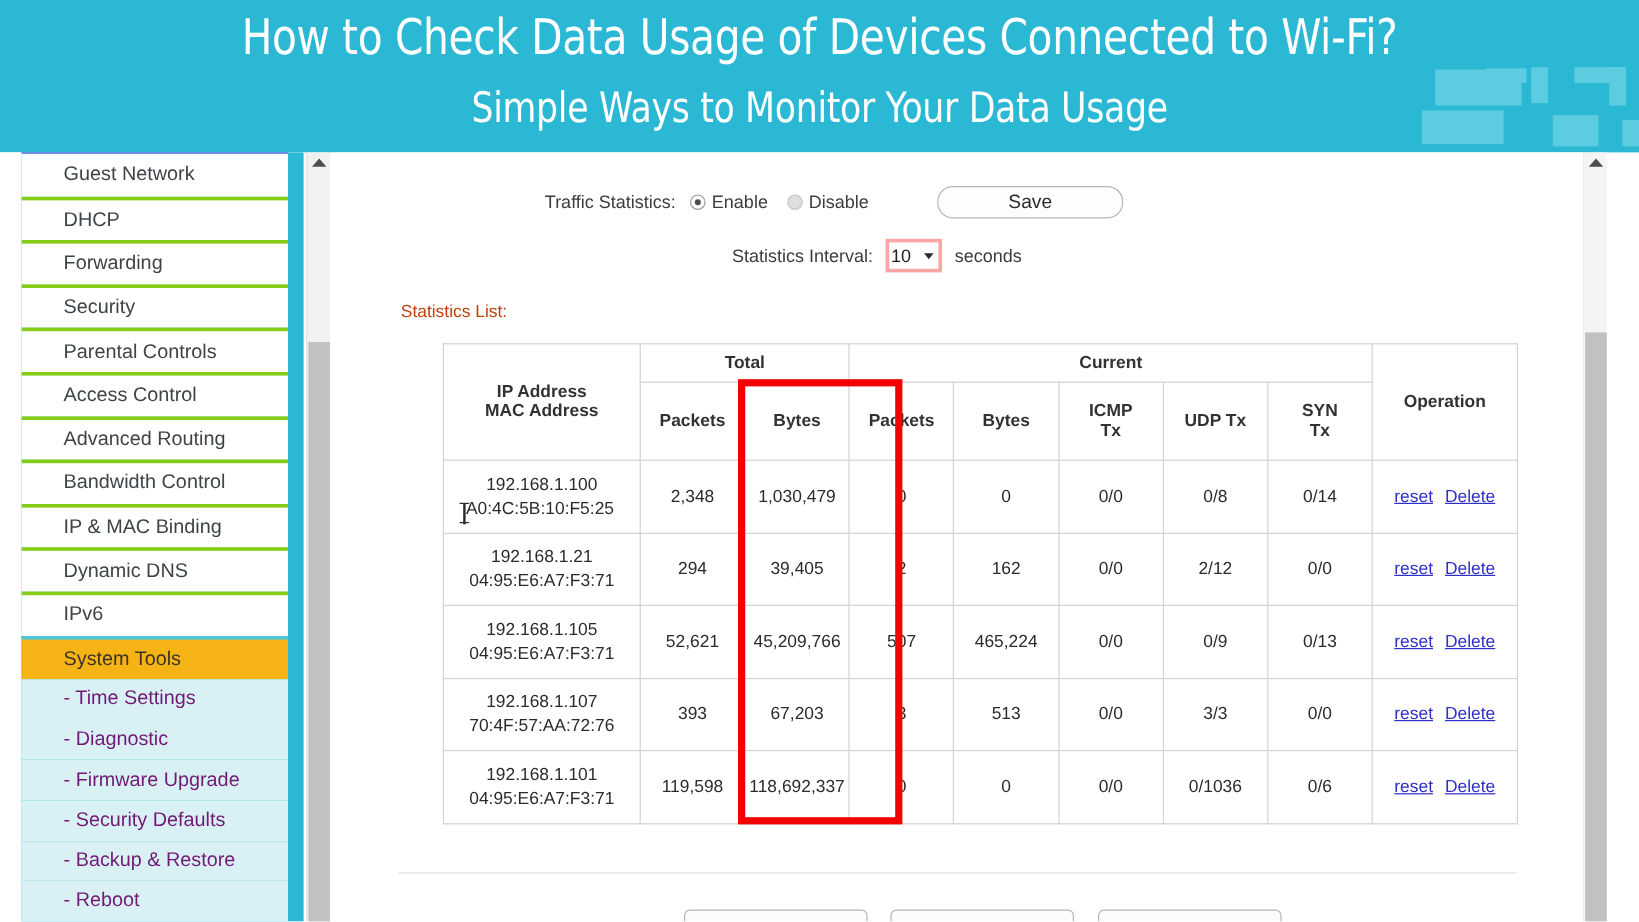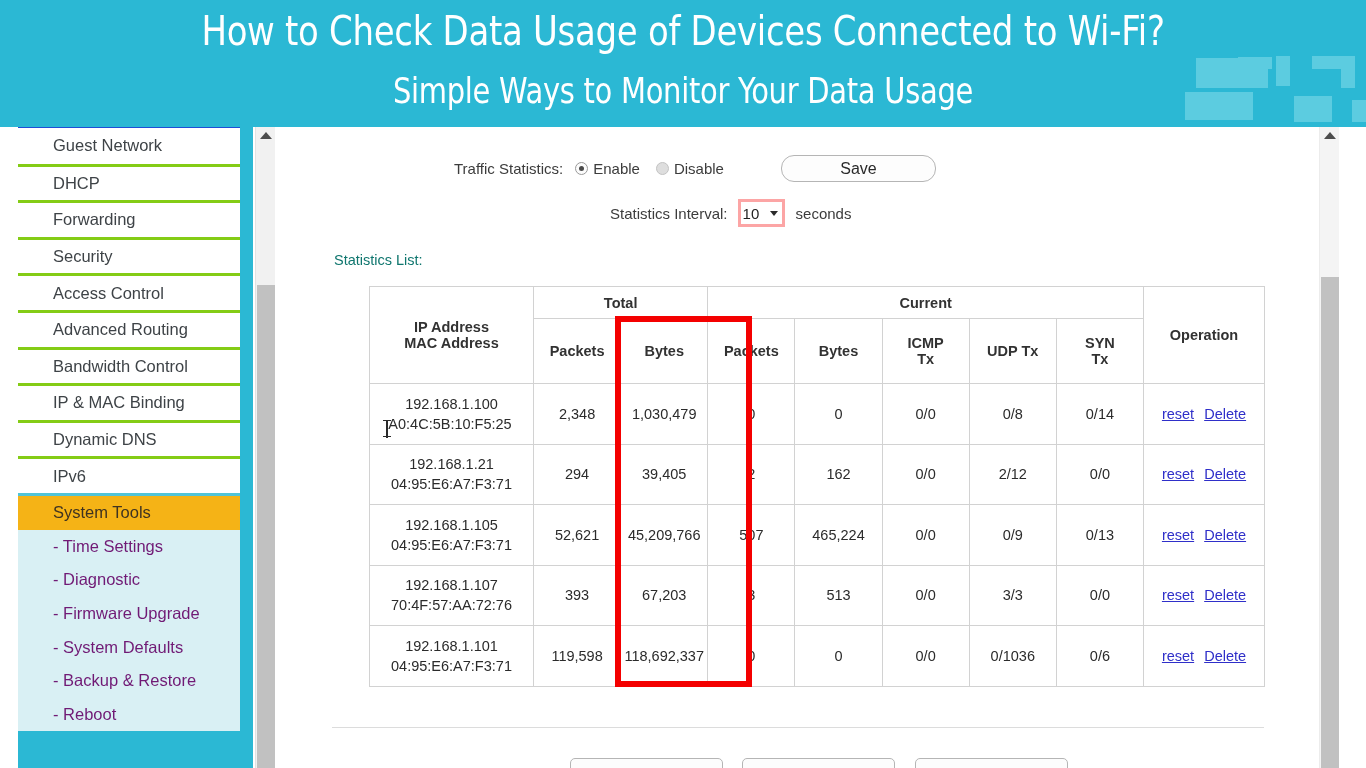--- a/index.html
+++ b/index.html
@@ -169,21 +169,21 @@
     width: 0; height: 0;
     border-left: 4px solid transparent;
     border-right: 4px solid transparent;
     border-top: 5px solid #2b2b2b;
     margin-left: 2px;
   }
   .seconds { margin-left: 11px; font-size: 15px; color: #3c3c3c; }
 
   #stats-list-label {
     position: absolute; left: 58px; top: 125px;
-    font-size: 14.5px; color: #0f766e;
+    font-size: 14.5px; color: #c2410c;
   }
 
   
   .stat-table {
     position: absolute; left: 93px; top: 159px;
     width: 896px;
     border-collapse: collapse;
     table-layout: fixed;
     background: #ffffff;
   }
@@ -283,31 +283,32 @@
     <div class="banner-sub">Simple Ways to Monitor Your Data Usage</div>
   </div>
 
   <div class="sidebar">
     <div class="sidebar-teal"></div>
     <div class="menu" id="menu-container">
         <div class="menu-item">Guest Network</div>
         <div class="menu-item">DHCP</div>
         <div class="menu-item">Forwarding</div>
         <div class="menu-item">Security</div>
+        <div class="menu-item">Parental Controls</div>
         <div class="menu-item">Access Control</div>
         <div class="menu-item">Advanced Routing</div>
         <div class="menu-item">Bandwidth Control</div>
         <div class="menu-item">IP &amp; MAC Binding</div>
         <div class="menu-item">Dynamic DNS</div>
         <div class="menu-item">IPv6</div>
         <div class="menu-item active">System Tools</div>
         <div class="menu-sub">- Time Settings</div>
         <div class="menu-sub">- Diagnostic</div>
         <div class="menu-sub">- Firmware Upgrade</div>
-        <div class="menu-sub">- System Defaults</div>
+        <div class="menu-sub">- Security Defaults</div>
         <div class="menu-sub">- Backup &amp; Restore</div>
         <div class="menu-sub">- Reboot</div>
       </div>
   </div>
 
   <div class="sbar left">
     <div class="sbar-arrow">
         <div class="tri"></div>
       </div>
     <div class="sbar-thumb"></div>

